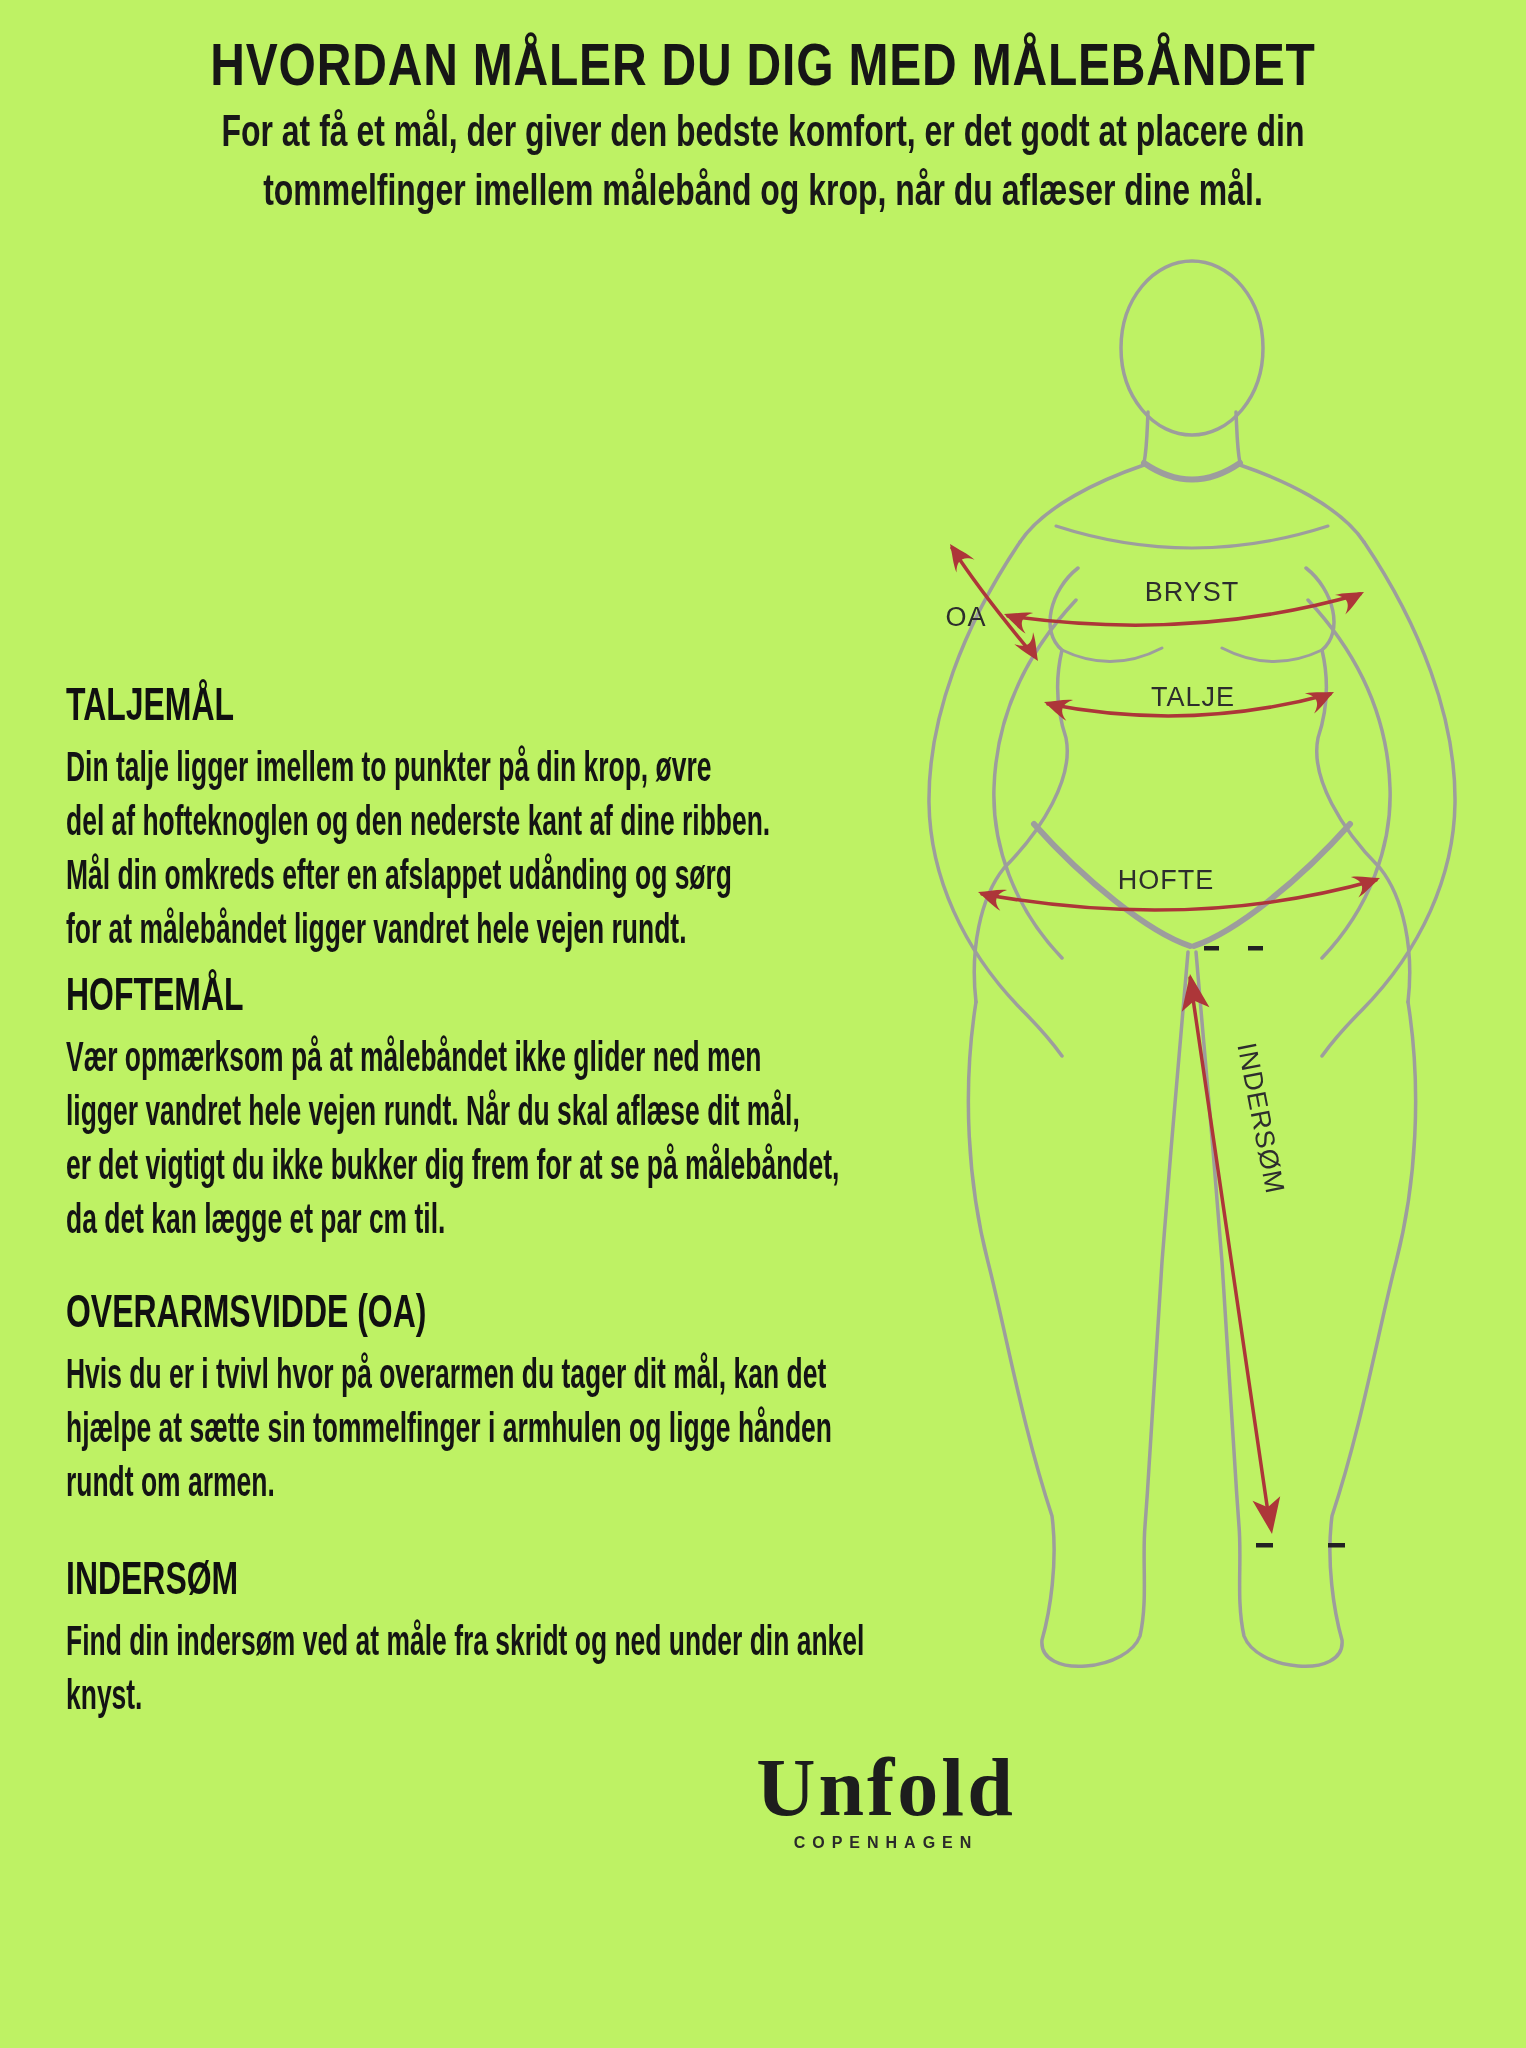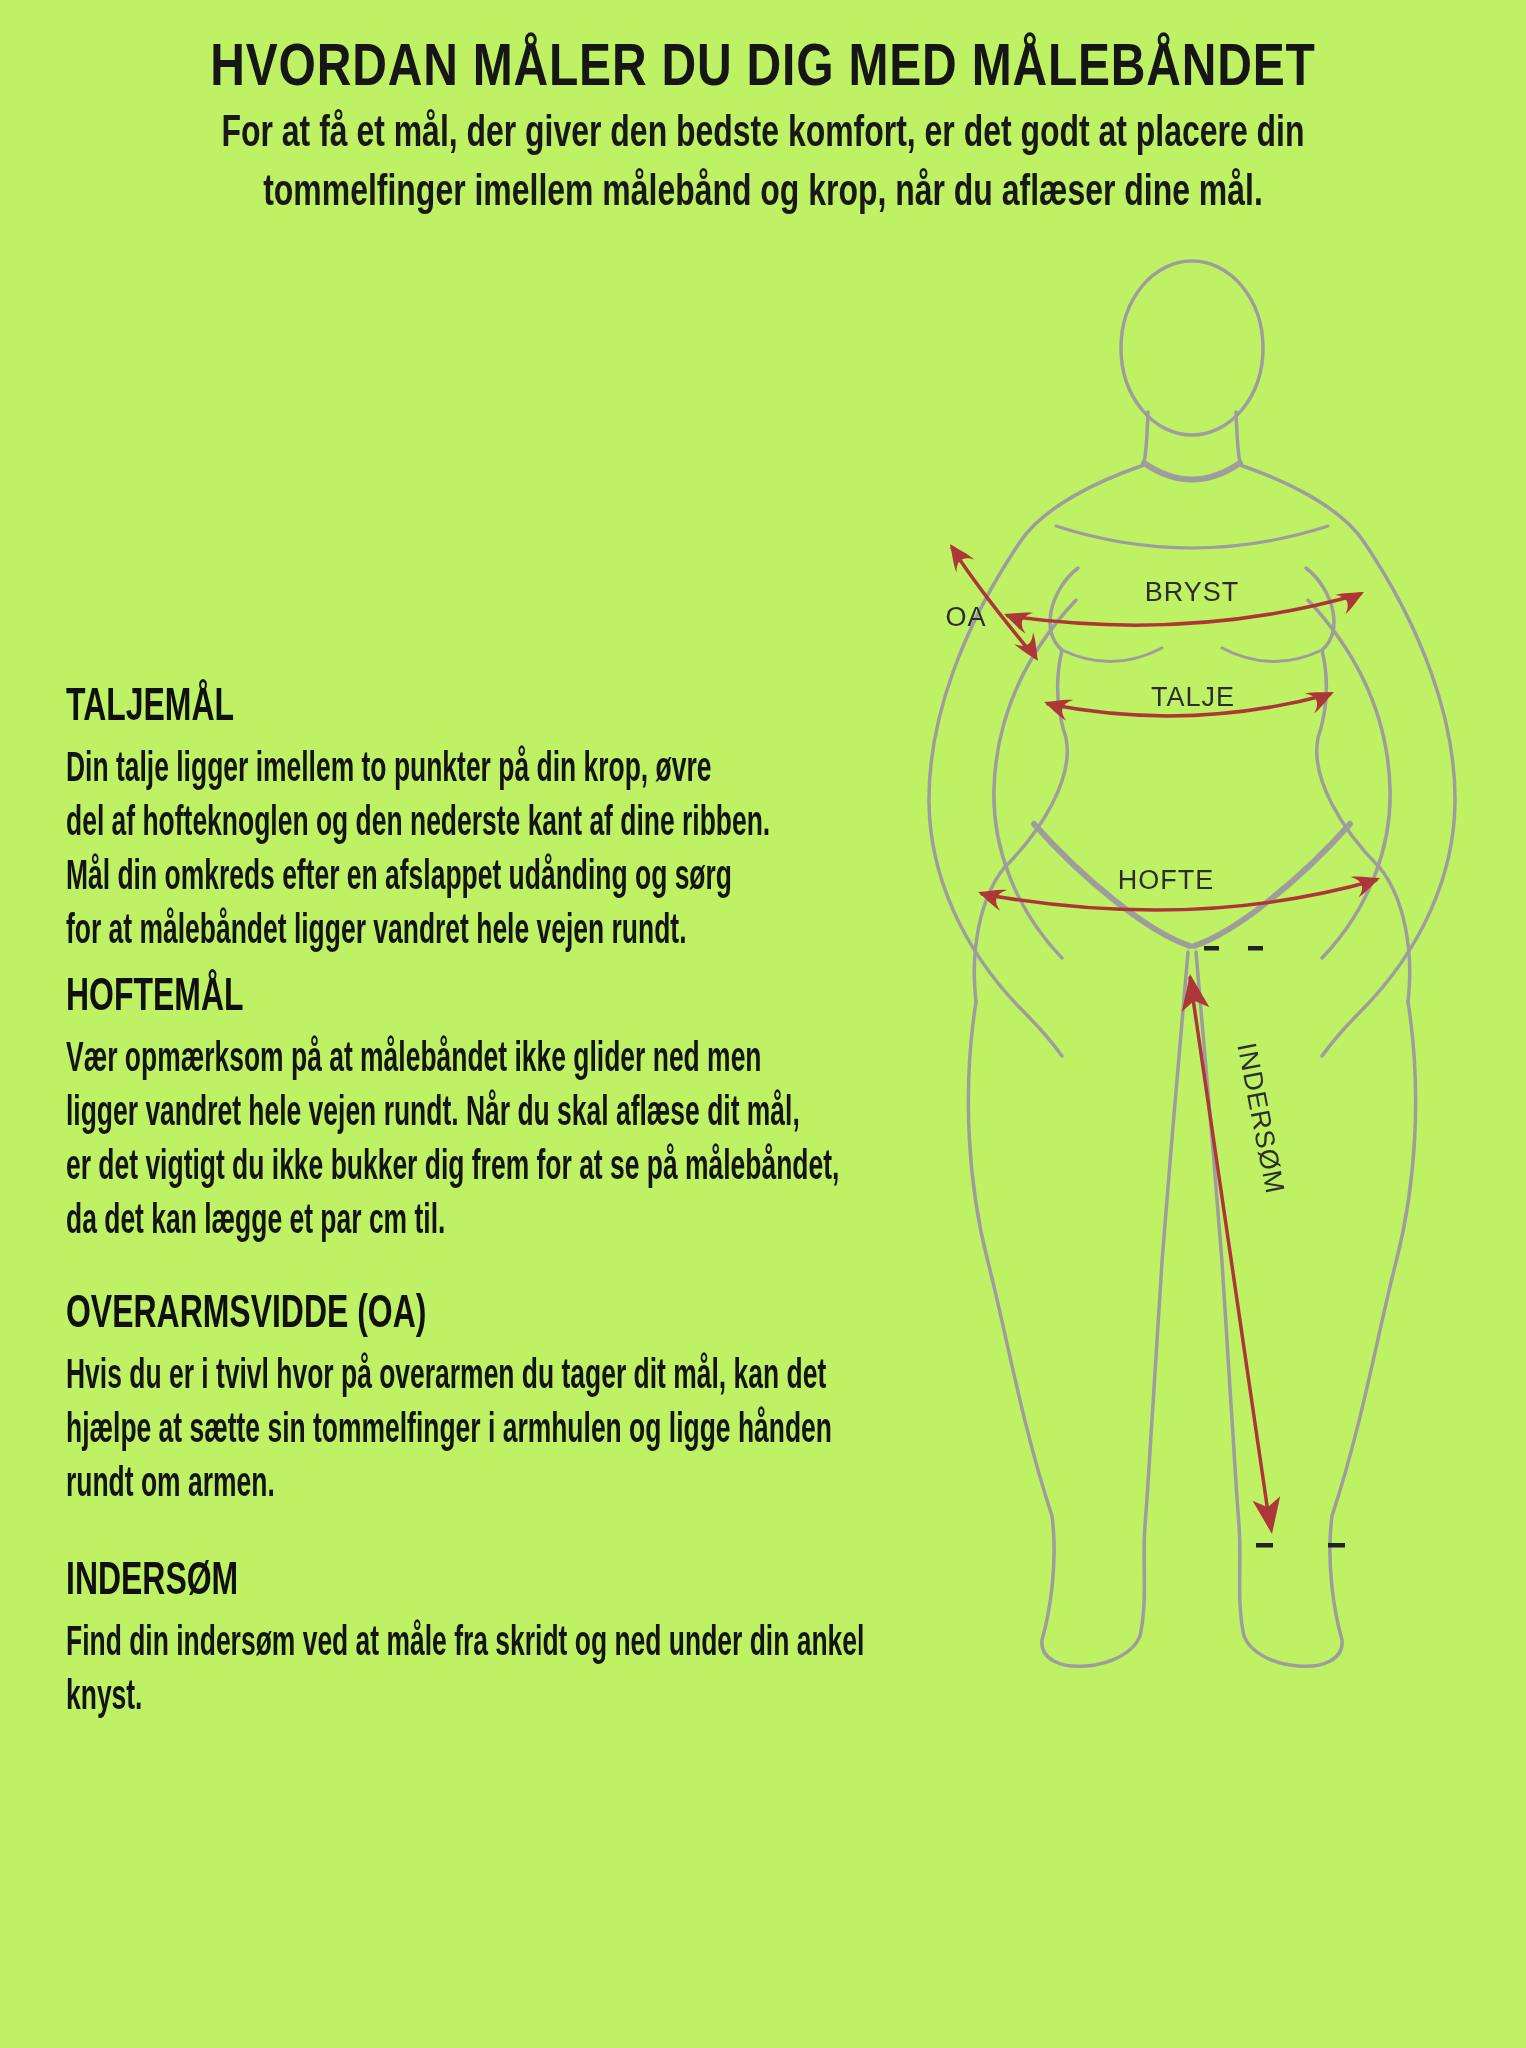--- a/index.html
+++ b/index.html
@@ -128,14 +128,18 @@
 
     <g class="measure-label" fill="#2d2d2d">
       <text x="1192" y="601" text-anchor="middle">BRYST</text>
       <text x="1193" y="706" text-anchor="middle">TALJE</text>
       <text x="1166" y="889" text-anchor="middle">HOFTE</text>
       <text x="966" y="626" text-anchor="middle">OA</text>
       <text transform="translate(1252,1120) rotate(79)" text-anchor="middle">INDERSØM</text>
     </g>
   </svg>
 
+  <div class="logo">
+    <div class="name">Unfold</div>
+    <div class="city">COPENHAGEN</div>
+  </div>
 
 </div>
 
 </body></html>

